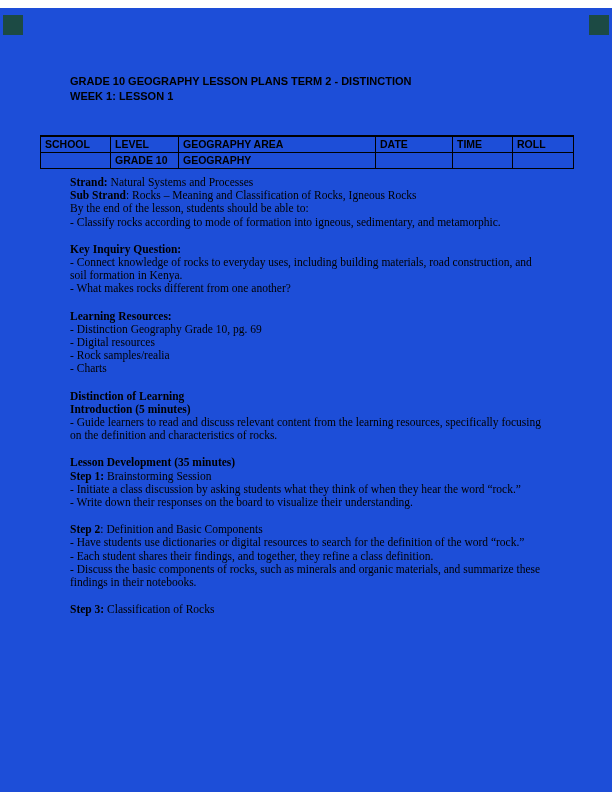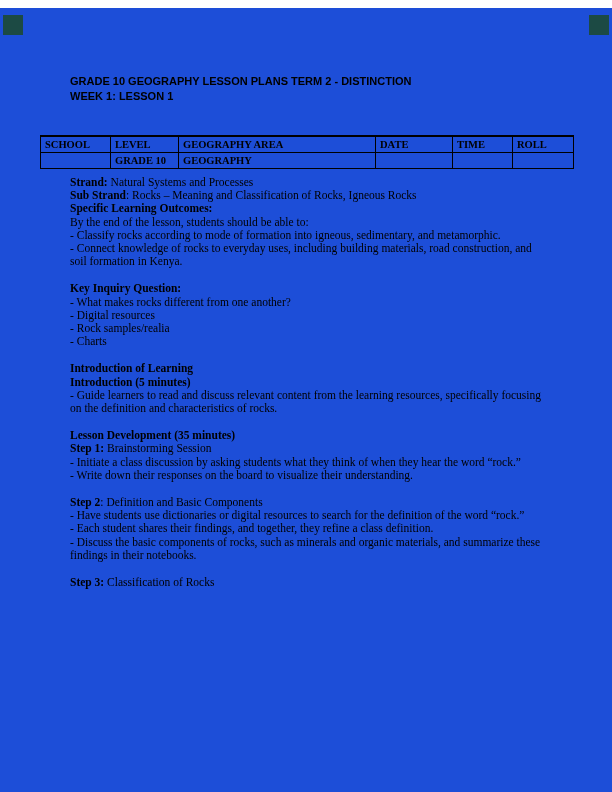--- a/index.html
+++ b/index.html
@@ -48,21 +48,20 @@
     font-weight:bold;
     color:#000;
   }
   table.doc-table td {
     border:1.5px solid #000;
     height:16px;
     padding:0 4px;
     vertical-align:middle;
     overflow:hidden;
     white-space:nowrap;
-    font-family:Liberation Serif, serif;
   }
   table.doc-table tr:first-child td { border-top-width:2.5px; }
 
   .body-block {
     position:absolute;
     left:70px;
     top:168px;
     width:481px;
     font-size:11.5px;
     line-height:13.2px;
@@ -110,30 +109,31 @@
         <td></td>
         <td></td>
         <td></td>
       </tr>
     </tbody>
   </table>
 
   <div class="body-block">
       <p class="line"><span class="bold">Strand:</span><span> Natural Systems and Processes</span></p>
       <p class="line"><span class="bold">Sub Strand</span><span>: Rocks – Meaning and Classification of Rocks, Igneous Rocks</span></p>
-      <p class="line"><span class="bold">Specific Learning Outcomes:</span></p>
       <p class="line"><span>By the end of the lesson, students should be able to:</span></p>
       <p class="line"><span>- Classify rocks according to mode of formation into igneous, sedimentary, and metamorphic.</span></p>
+      <p class="line gap"><span class="bold">Key Inquiry Question:</span></p>
       <p class="line"><span>- Connect knowledge of rocks to everyday uses, including building materials, road construction, and soil formation in Kenya.</span></p>
-      <p class="line gap"><span class="bold">Key Inquiry Question:</span></p>
       <p class="line"><span>- What makes rocks different from one another?</span></p>
+      <p class="line gap"><span class="bold">Learning Resources:</span></p>
+      <p class="line"><span>- Distinction Geography Grade 10, pg. 69</span></p>
       <p class="line"><span>- Digital resources</span></p>
       <p class="line"><span>- Rock samples/realia</span></p>
       <p class="line"><span>- Charts</span></p>
-      <p class="line gap"><span class="bold">Introduction of Learning</span></p>
+      <p class="line gap"><span class="bold">Distinction of Learning</span></p>
       <p class="line"><span class="bold">Introduction (5 minutes)</span></p>
       <p class="line"><span>- Guide learners to read and discuss relevant content from the learning resources, specifically focusing on the definition and characteristics of rocks.</span></p>
       <p class="line gap"><span class="bold">Lesson Development (35 minutes)</span></p>
       <p class="line"><span class="bold">Step 1:</span><span> Brainstorming Session</span></p>
       <p class="line"><span>- Initiate a class discussion by asking students what they think of when they hear the word “rock.”</span></p>
       <p class="line"><span>- Write down their responses on the board to visualize their understanding.</span></p>
       <p class="line gap"><span class="bold">Step 2</span><span>: Definition and Basic Components</span></p>
       <p class="line"><span>- Have students use dictionaries or digital resources to search for the definition of the word “rock.”</span></p>
       <p class="line"><span>- Each student shares their findings, and together, they refine a class definition.</span></p>
       <p class="line"><span>- Discuss the basic components of rocks, such as minerals and organic materials, and summarize these findings in their notebooks.</span></p>

